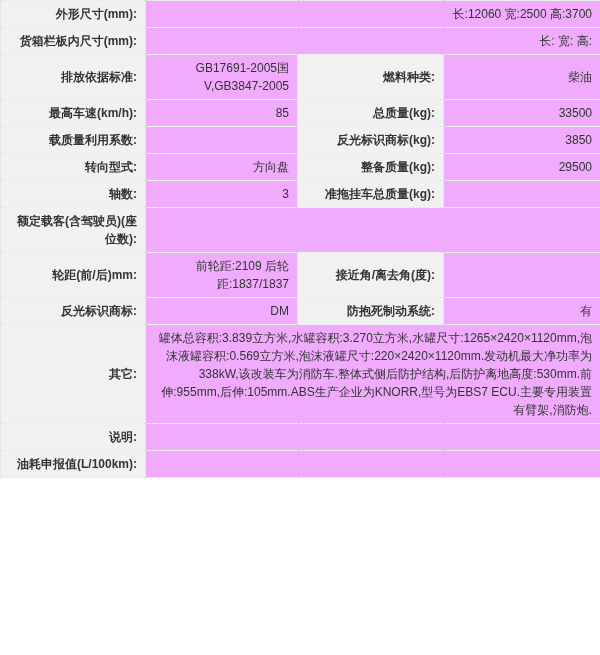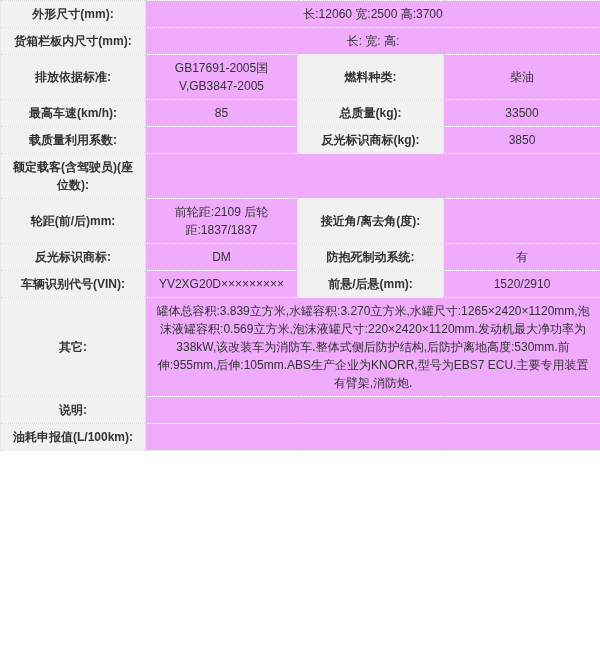--- a/index.html
+++ b/index.html
@@ -16,21 +16,21 @@
     border-collapse: collapse;
     table-layout: fixed;
     width: 600px;
   }
   th, td {
     border-top: 1px dotted #d9d9d9;
     border-bottom: 1px dotted #d9d9d9;
     border-left: 1px solid #e6e6e6;
     border-right: 1px solid #e6e6e6;
     vertical-align: middle;
-    text-align: center;
+    text-align: right;
     line-height: 1.5;
     overflow: hidden;
   }
   
   .spec-table th, .spec-table td { padding: 4px 8px; }
   .spec-table th {
     background: #f1f1f1;
     font-weight: bold;
   }
   .spec-table td {
@@ -70,40 +70,46 @@
       <th>总质量(kg):</th>
       <td>33500</td>
     </tr>
     <tr>
       <th>载质量利用系数:</th>
       <td></td>
       <th>反光标识商标(kg):</th>
       <td>3850</td>
     </tr>
     <tr>
+      <th>转向型式:</th>
+      <td>方向盘</td>
+      <th>整备质量(kg):</th>
+      <td>29500</td>
+    </tr>
+    <tr>
+      <th>轴数:</th>
+      <td>3</td>
+      <th>准拖挂车总质量(kg):</th>
+      <td></td>
+    </tr>
+    <tr>
       <th>额定载客(含驾驶员)(座位数):</th>
       <td colspan="3"></td>
     </tr>
     <tr>
       <th>轮距(前/后)mm:</th>
       <td>前轮距:2109 后轮距:1837/1837</td>
       <th>接近角/离去角(度):</th>
       <td></td>
     </tr>
     <tr>
       <th>反光标识商标:</th>
       <td>DM</td>
       <th>防抱死制动系统:</th>
       <td>有</td>
-    </tr>
-    <tr>
-      <th>车辆识别代号(VIN):</th>
-      <td>YV2XG20D×××××××××</td>
-      <th>前悬/后悬(mm):</th>
-      <td>1520/2910</td>
     </tr>
     <tr>
       <th>其它:</th>
       <td colspan="3">罐体总容积:3.839立方米,水罐容积:3.270立方米,水罐尺寸:1265×2420×1120mm,泡沫液罐容积:0.569立方米,泡沫液罐尺寸:220×2420×1120mm.发动机最大净功率为338kW,该改装车为消防车.整体式侧后防护结构,后防护离地高度:530mm.前伸:955mm,后伸:105mm.ABS生产企业为KNORR,型号为EBS7 ECU.主要专用装置有臂架,消防炮.</td>
     </tr>
     <tr>
       <th>说明:</th>
       <td colspan="3"></td>
     </tr>
     <tr>

